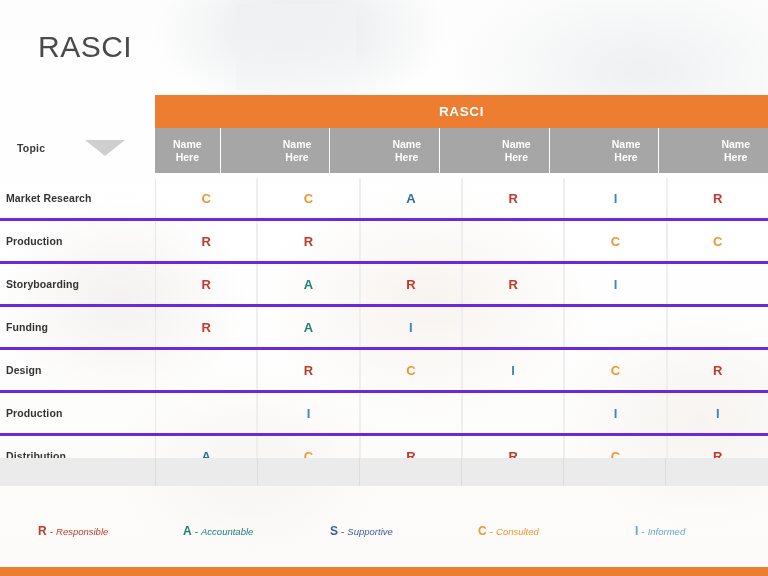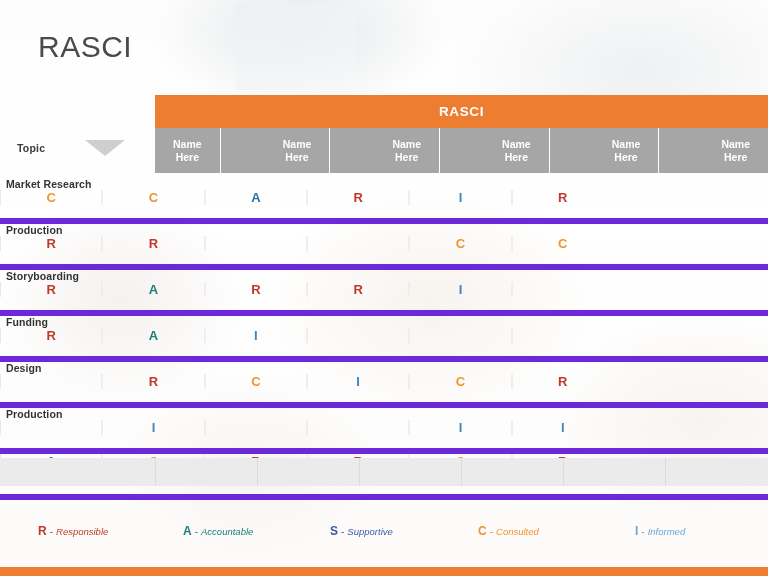--- a/index.html
+++ b/index.html
@@ -115,22 +115,21 @@
   
   .rows {
     position: absolute;
     left: 0px;
     top: 178px;
     width: 768px;
   }
   .mrow {
     display: flex;
     height: 40px;
-    border-bottom: 6px solid #6d28d9;
-    flex-direction: column;
+    border-bottom: 3px solid #6d28d9;
   }
   .mrow:first-child { border-top: none; }
   .rowlabel {
     width: 155px;
     box-sizing: border-box;
     padding-left: 6px;
     display: flex;
     align-items: center;
     font-size: 10.5px;
     font-weight: bold;
@@ -319,20 +318,21 @@
       <div class="cells">
         <div class="cell"></div>
         <div class="cell code-I">I</div>
         <div class="cell"></div>
         <div class="cell"></div>
         <div class="cell code-I">I</div>
         <div class="cell code-I">I</div>
       </div>
     </div>
     <div class="mrow">
+      <div class="rowlabel">Distribution</div>
       <div class="cells">
         <div class="cell code-A alt">A</div>
         <div class="cell code-C">C</div>
         <div class="cell code-R">R</div>
         <div class="cell code-R">R</div>
         <div class="cell code-C">C</div>
         <div class="cell code-R">R</div>
       </div>
     </div>
   </div>

